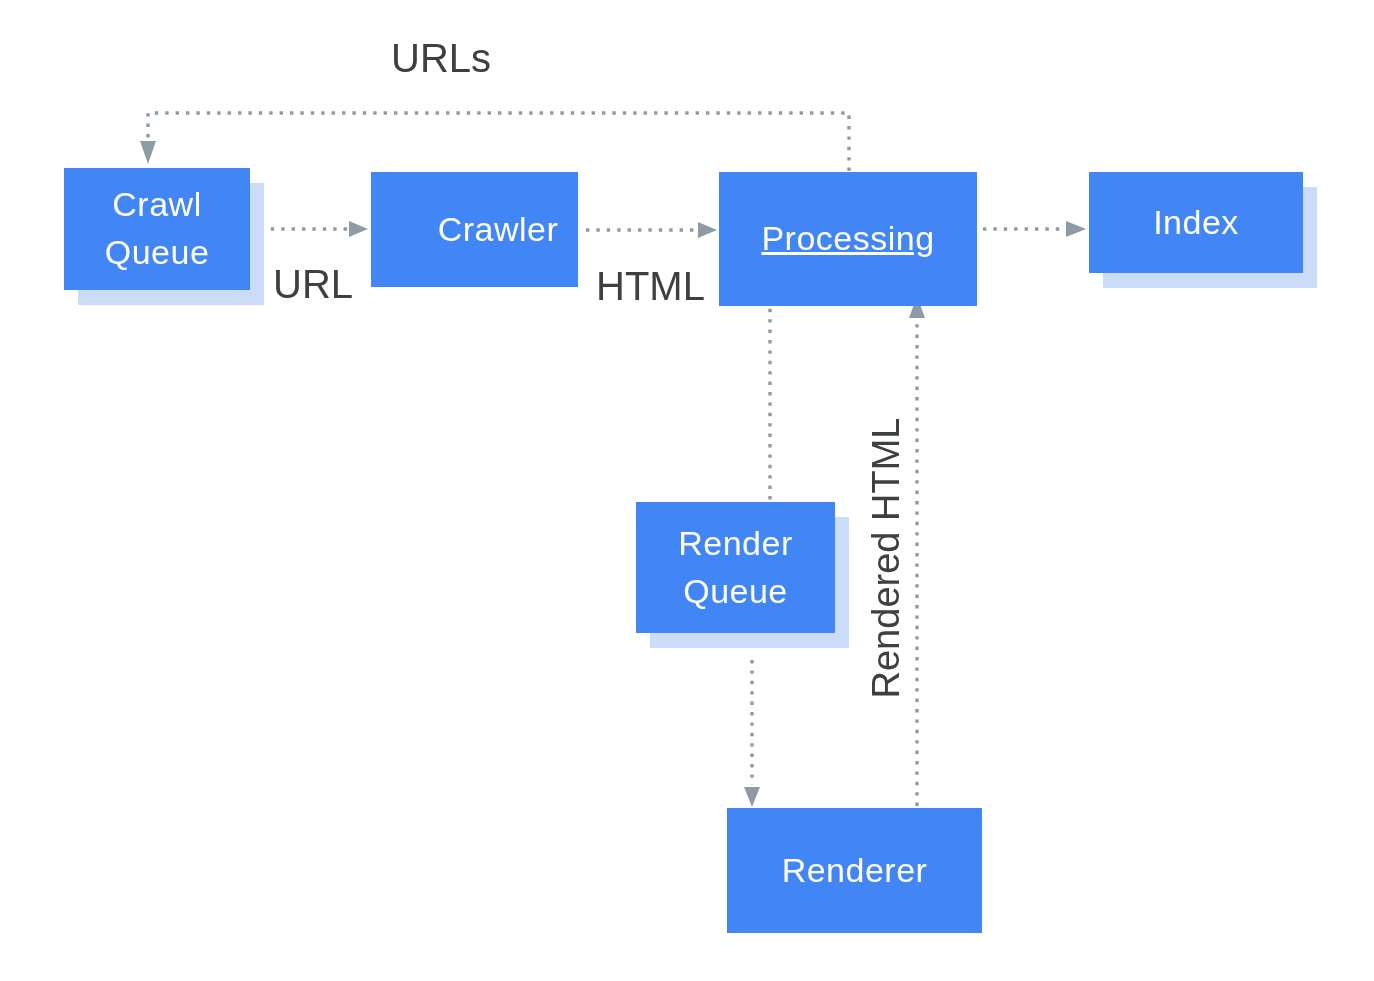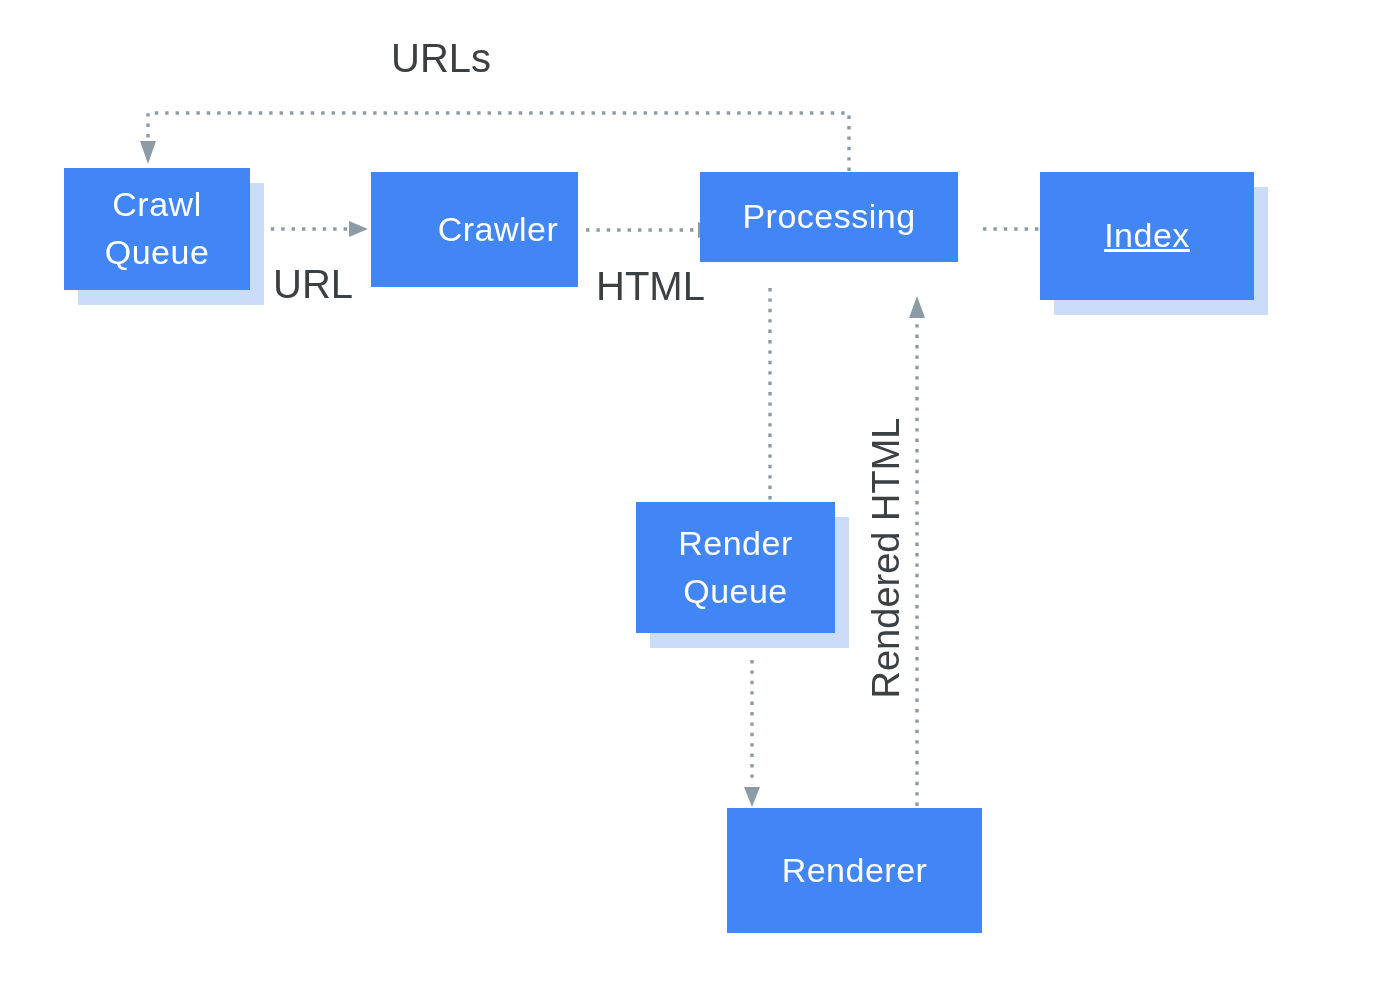--- a/index.html
+++ b/index.html
@@ -42,22 +42,22 @@
     text-align: center;
     font-size: 34px;
     font-weight: 500;
     letter-spacing: 0.5px;
     line-height: 1.4;
     white-space: pre-line;
   }
   .node.shadowed { box-shadow: 14px 15px 0 var(--box-shadow); }
   .node-crawl-queue  { left: 64px;   top: 168px; width: 186px; height: 122px; }
   .node-crawler      { left: 371px;  top: 172px; width: 207px; height: 115px; padding-left: 47px; }
-  .node-processing   { left: 700px;  top: 172px; width: 258px; height: 90px; }
-  .node-index        { left: 1040px; top: 172px; width: 214px; height: 128px; text-decoration: underline; }
+  .node-processing   { left: 719px;  top: 172px; width: 258px; height: 134px; text-decoration: underline; }
+  .node-index        { left: 1089px; top: 172px; width: 214px; height: 101px; }
   .node-render-queue { left: 636px;  top: 502px; width: 199px; height: 131px; }
   .node-renderer     { left: 727px;  top: 808px; width: 255px; height: 125px; }
   .edge-label {
     position: absolute;
     color: var(--label-text);
     font-size: 40px;
     font-weight: 400;
     white-space: nowrap;
   }
   .label-urls { left: 391px; top: 36px; }

